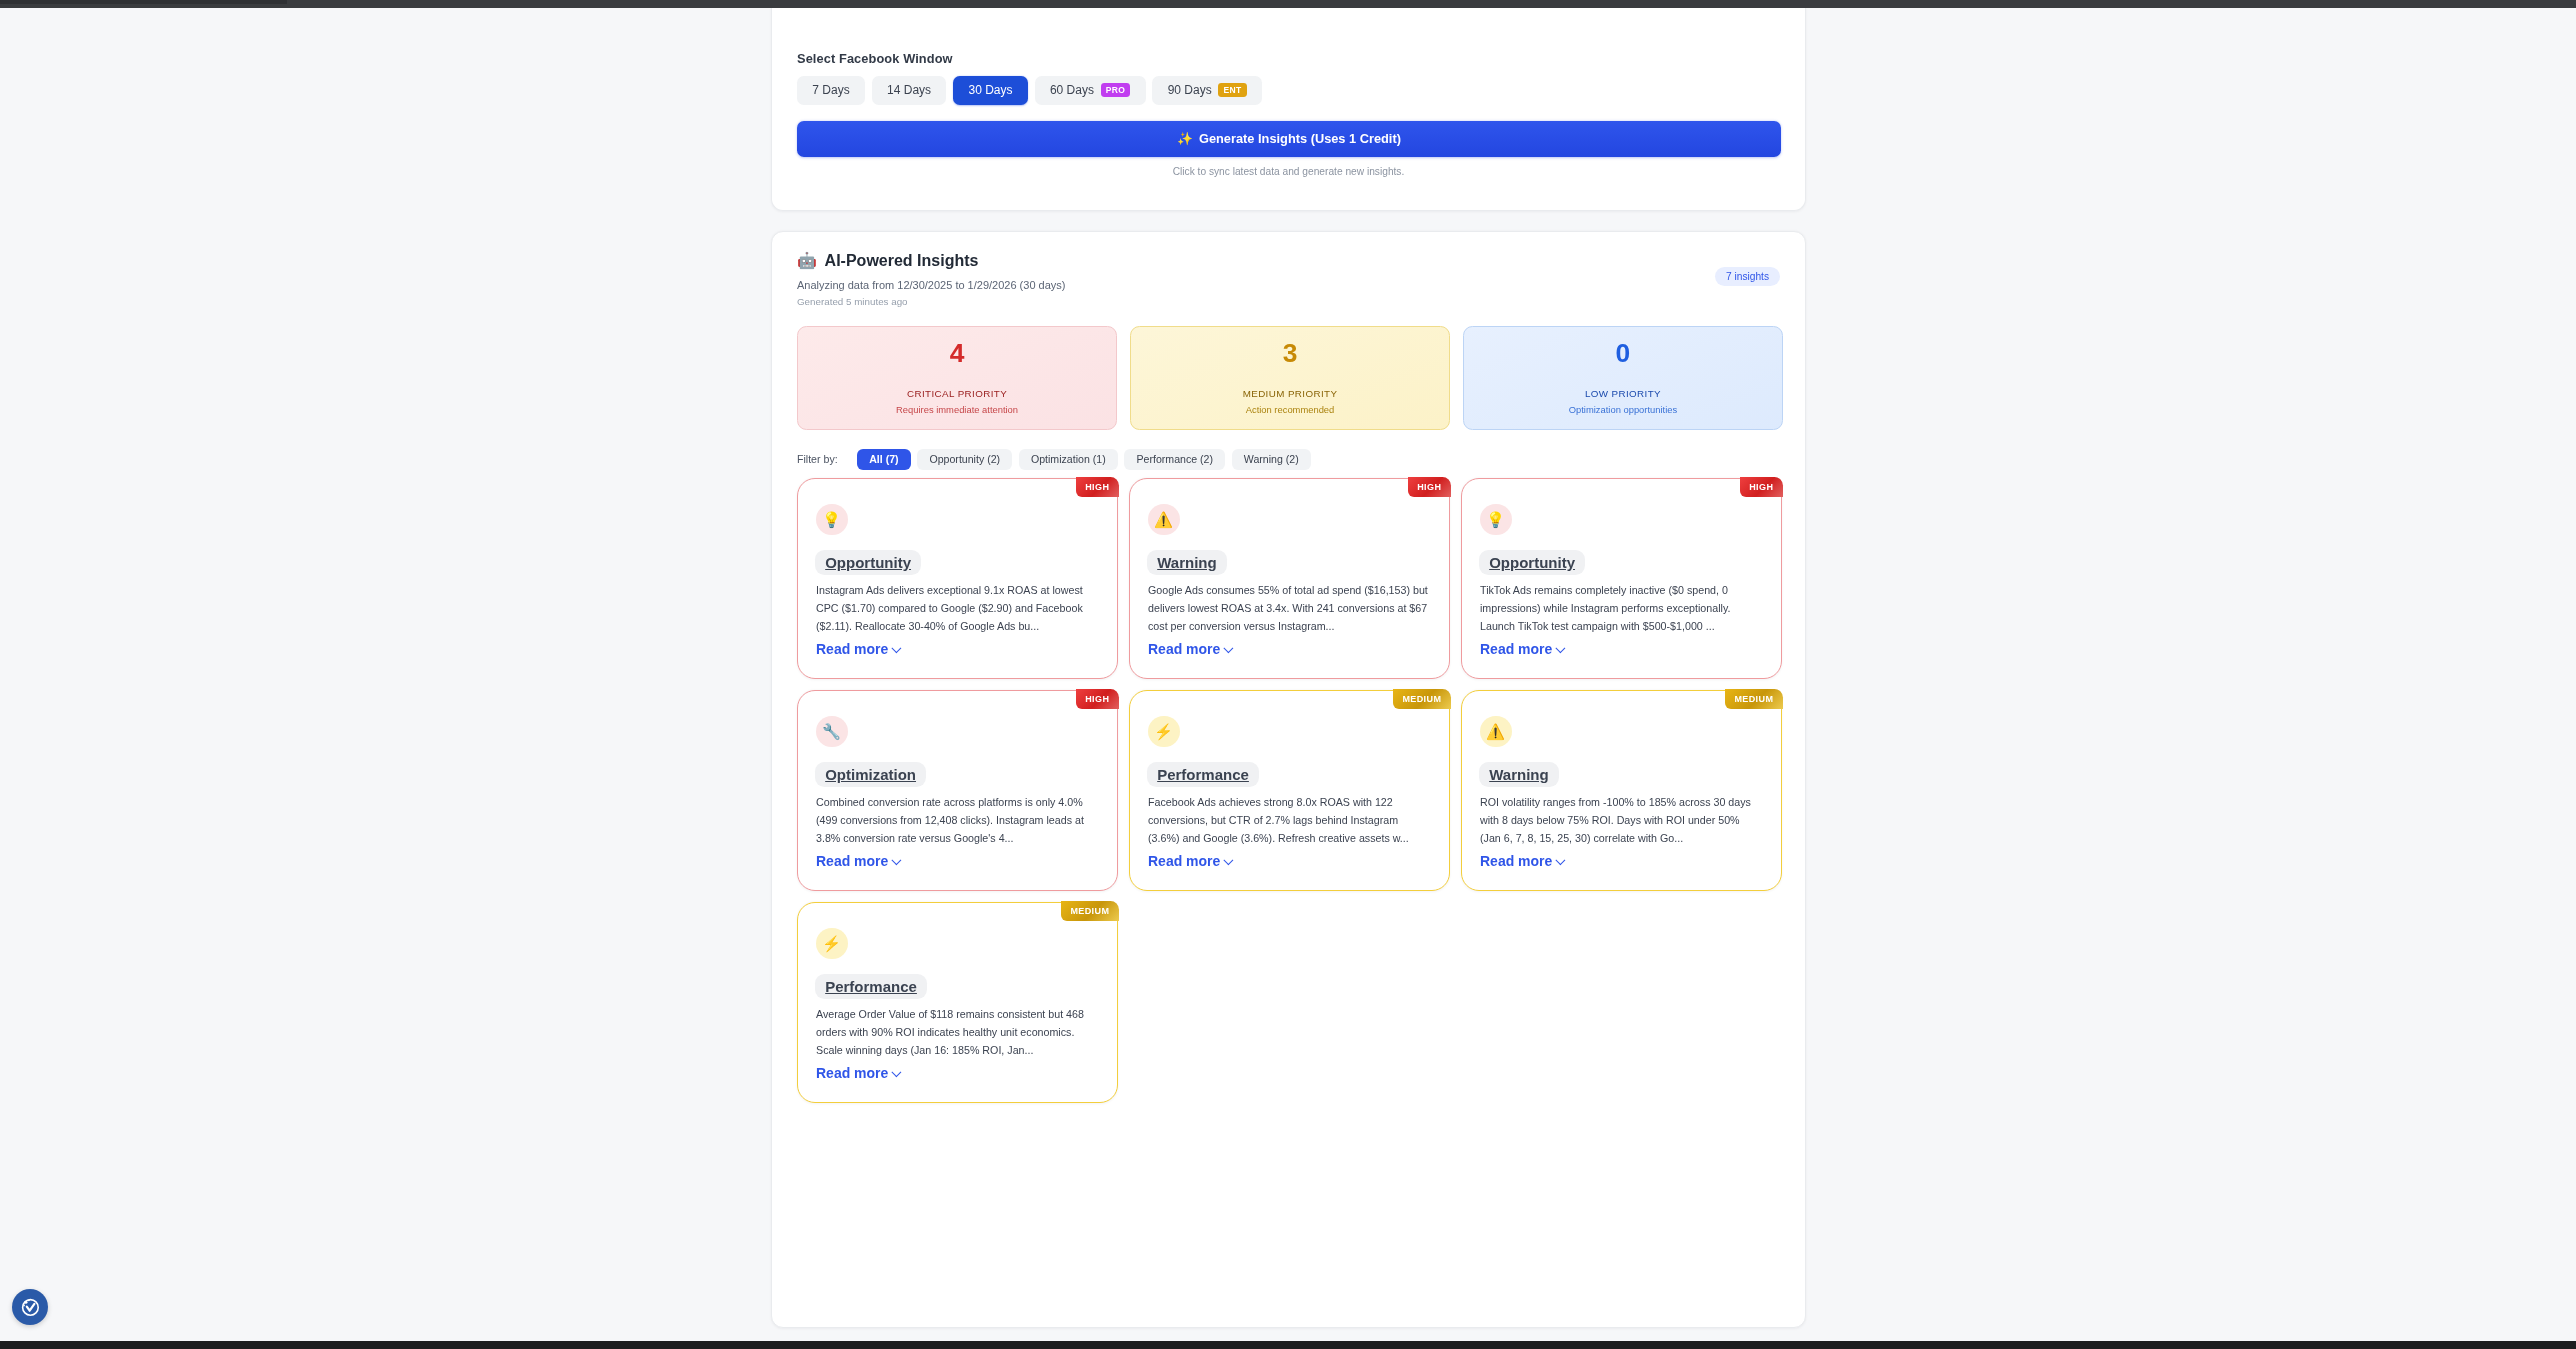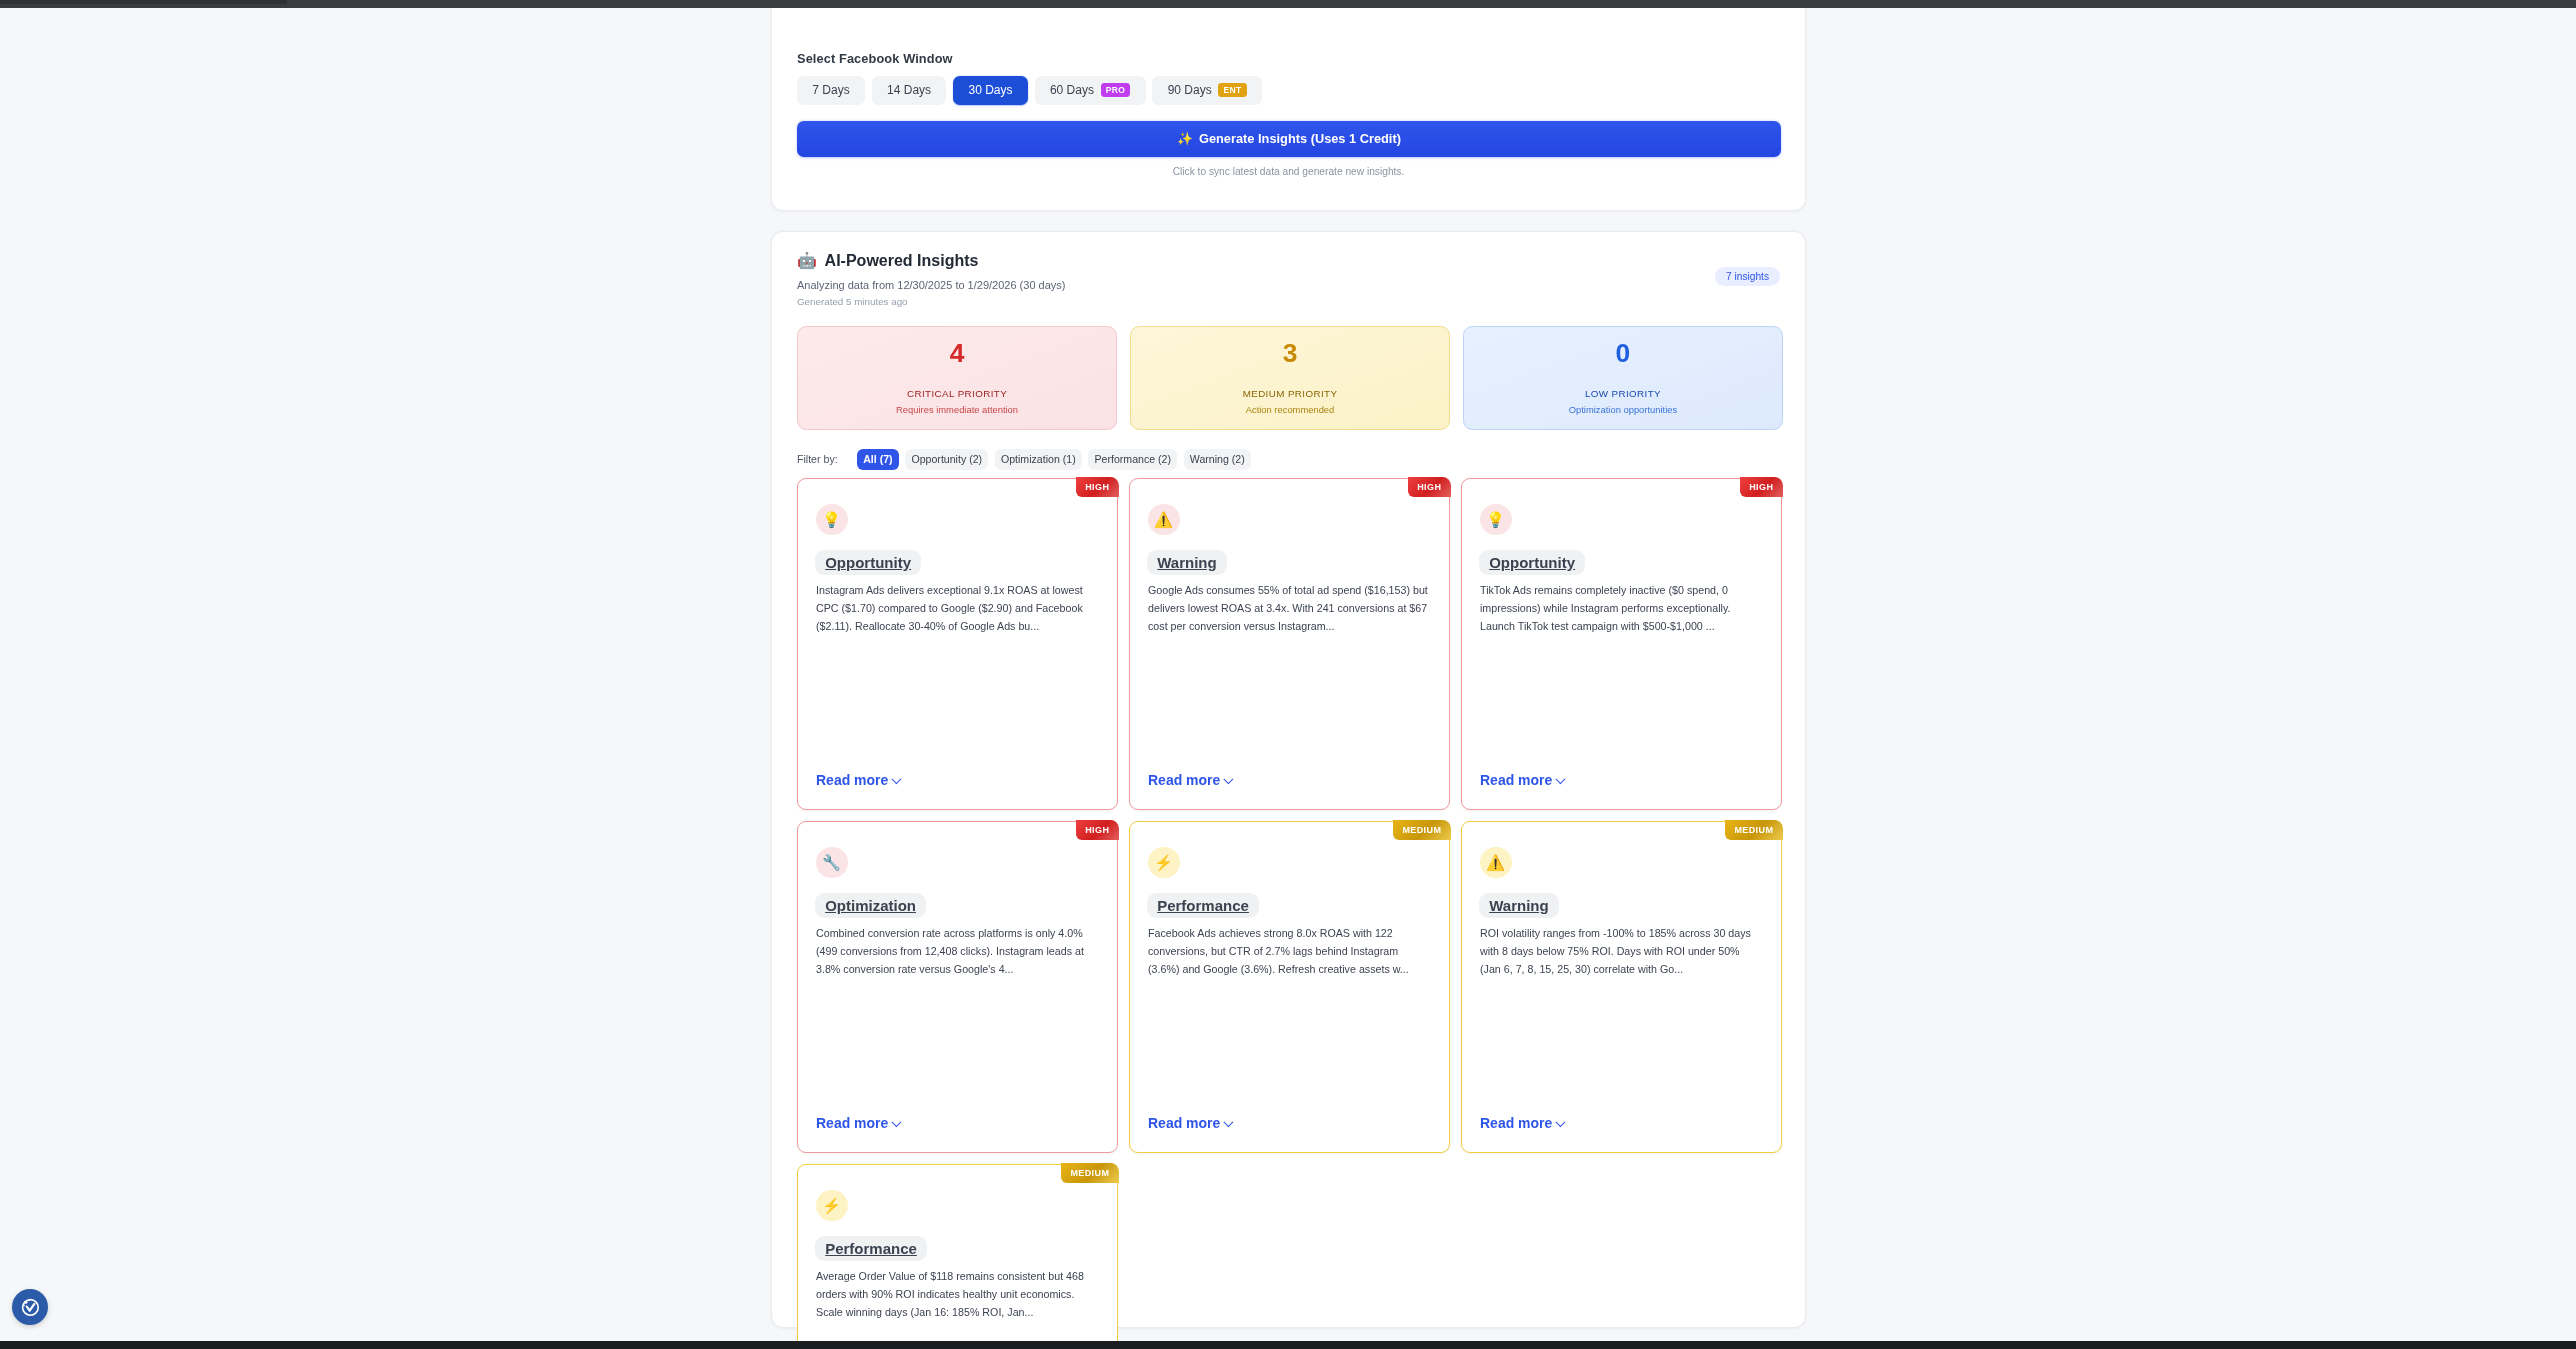--- a/index.html
+++ b/index.html
@@ -268,21 +268,21 @@
     gap: 17px;
   }
   .filter-label {
     font-size: 10.6px;
     color: #4b5costs;
     color: #4b5362;
     margin-right: 2.6px;
   }
   .fchip {
     height: 21px;
-    padding: 0 6px;
+    padding: 0 12px;
     border-radius: 6px;
     background: #f1f3f5;
     color: #3c4350;
     font-size: 10.6px;
     display: flex;
     align-items: center;
     border: none;
     font-family: inherit;
     cursor: pointer;
     white-space: nowrap;
@@ -300,23 +300,23 @@
     top: 246px;
     width: 987px;
     display: flex;
     flex-wrap: wrap;
     gap: 11px 11px;
   }
 
   .icard {
     position: relative;
     width: 321px;
-    height: 332px;
+    height: 201px;
     background: #ffffff;
-    border-radius: 9px;
+    border-radius: 18px;
     border: 1.4px solid;
     overflow: visible;
     box-shadow: 0 0.9px 2.6px rgba(16,24,40,.05);
   }
   .icard.sev-high   { border-color: #ef9b9e; }
   .icard.sev-medium { border-color: #f3ce3c; }
 
   
   .ribbon {
     position: absolute;

